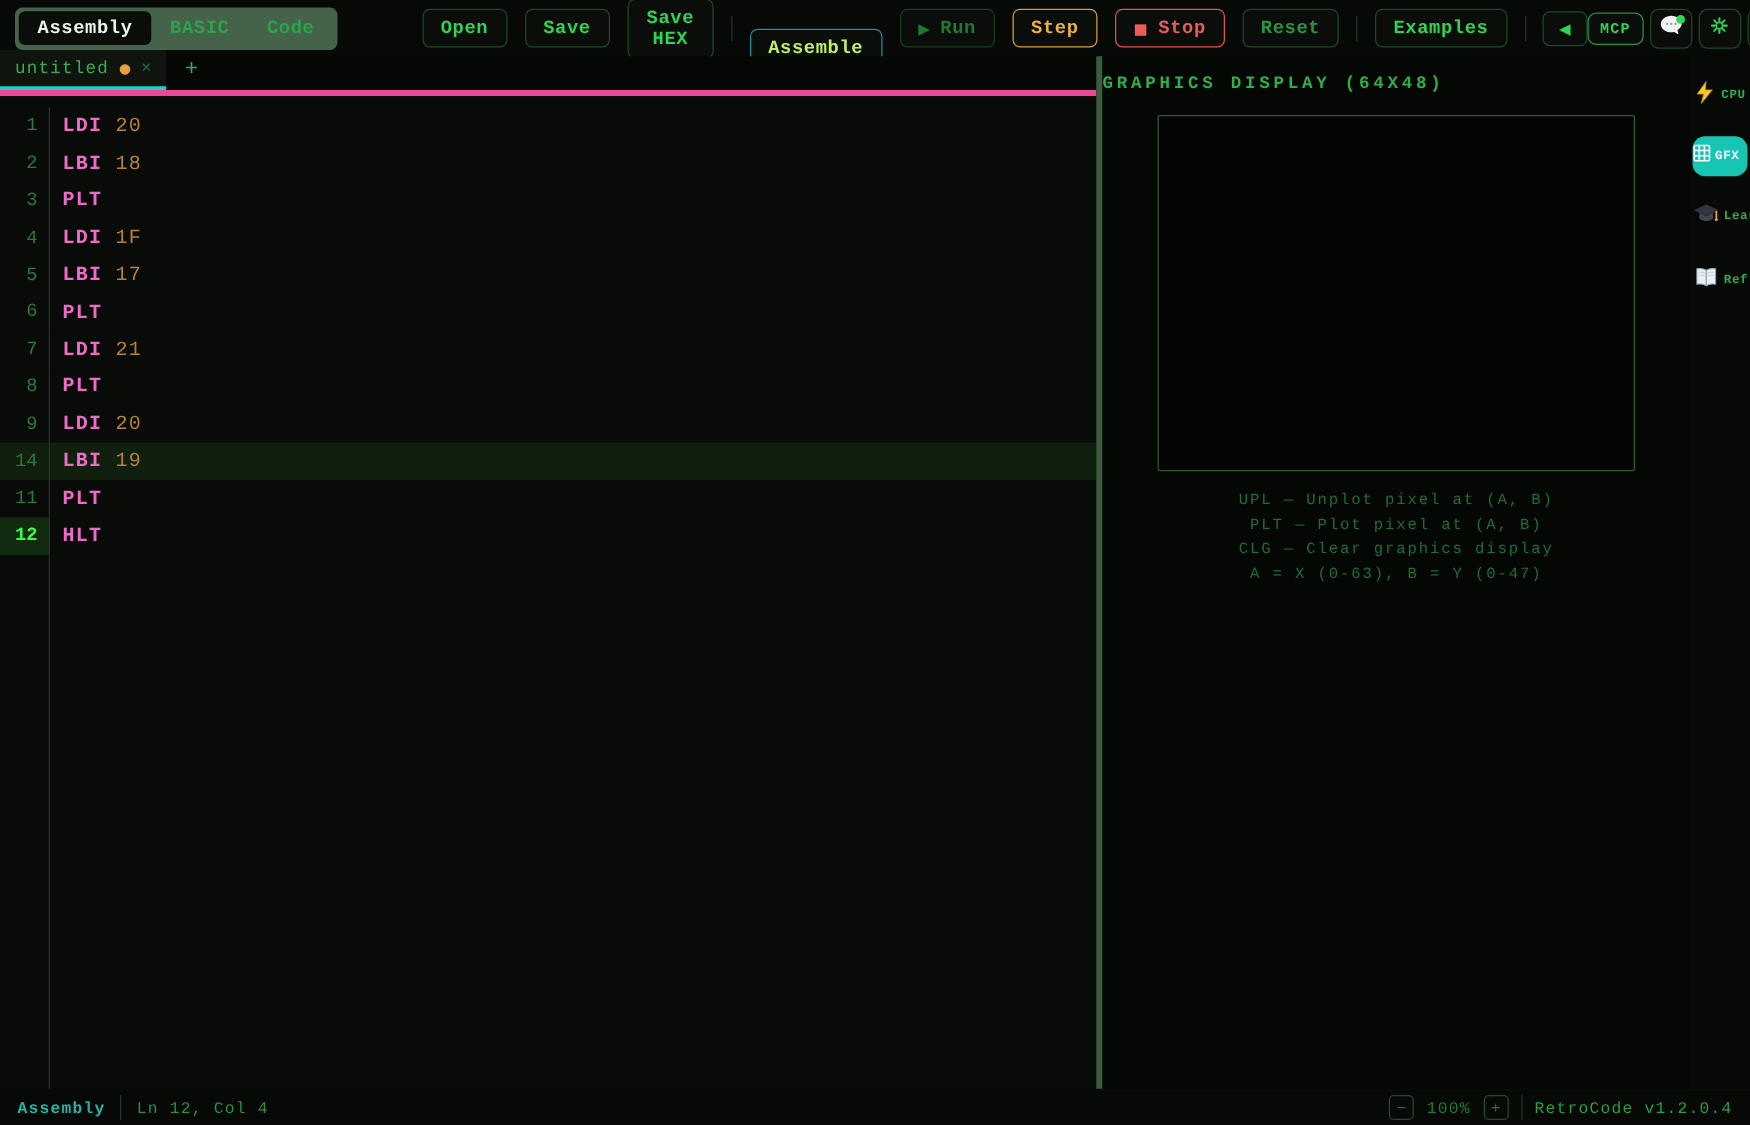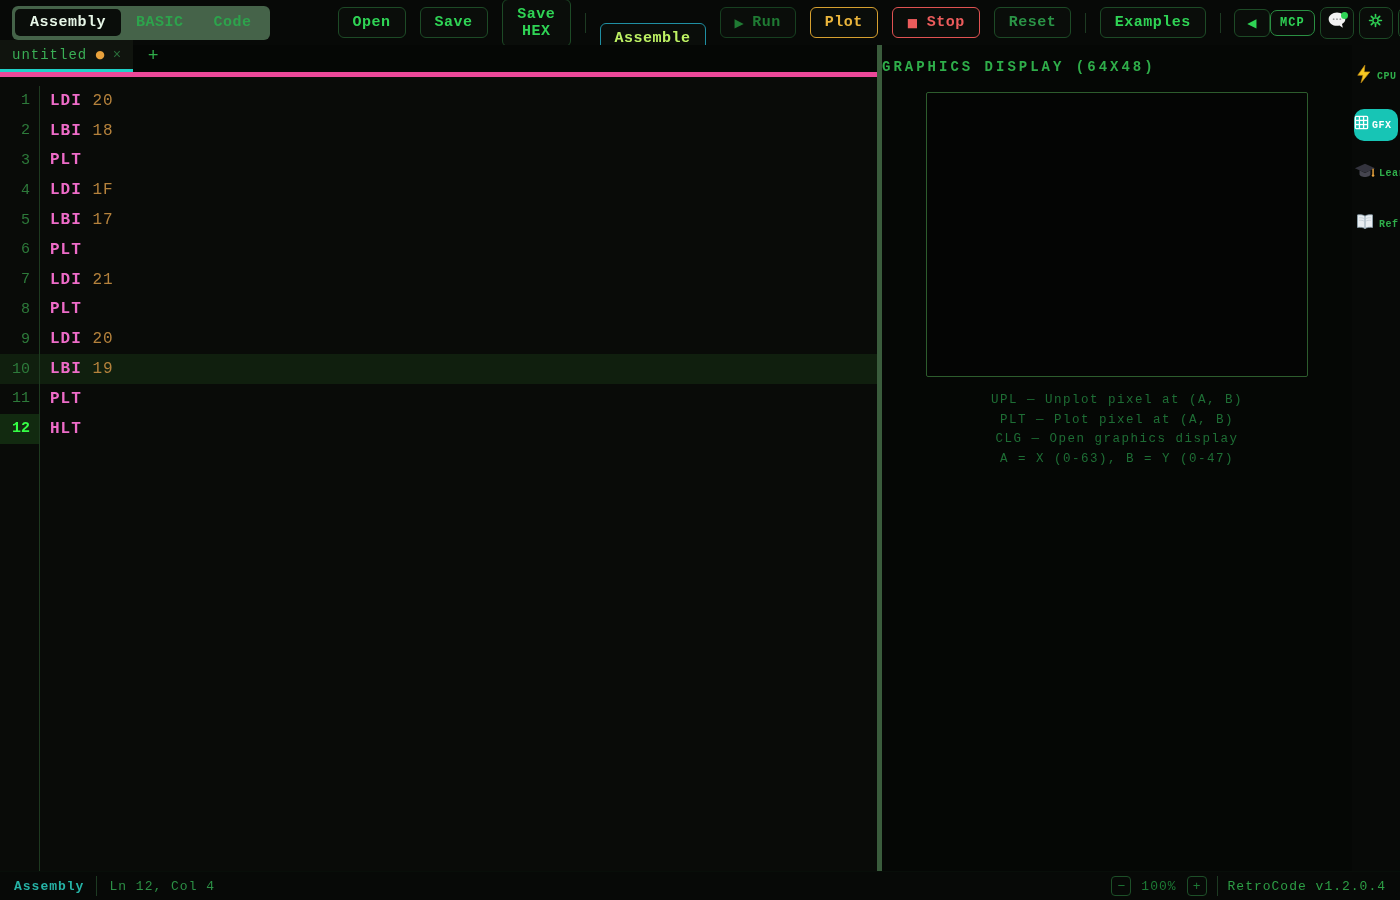--- a/index.html
+++ b/index.html
@@ -94,21 +94,21 @@
   <div class="tb-group">
     <button class="btn">Open</button>
     <button class="btn">Save</button>
     <button class="btn">Save HEX</button>
     <div class="vdiv"></div>
     <button class="btn btn-assemble">Assemble</button>
     <button class="btn btn-run">
       <span class="glyph">▶</span>
       <span>Run</span>
     </button>
-    <button class="btn btn-step">Plot</button>
+    <button class="btn btn-step">Step</button>
     <button class="btn btn-stop">
       <span class="glyph">■</span>
       <span>Stop</span>
     </button>
     <button class="btn btn-reset">Reset</button>
     <div class="vdiv"></div>
     <button class="btn">Examples</button>
     <div class="vdiv"></div>
     <button class="btn btn-collapse">
       <span class="glyph">◀</span>
@@ -195,21 +195,21 @@
           </div>
           <div class="ed-row">
             <div class="gut">8</div>
             <div class="code"><span class="opcode">PLT</span></div>
           </div>
           <div class="ed-row">
             <div class="gut">9</div>
             <div class="code"><span class="opcode">LDI</span><span class="operand">&nbsp;20</span></div>
           </div>
           <div class="ed-row hl-row">
-            <div class="gut">10</div>
+            <div class="gut">14</div>
             <div class="code"><span class="opcode">LBI</span><span class="operand">&nbsp;19</span></div>
           </div>
           <div class="ed-row">
             <div class="gut">11</div>
             <div class="code"><span class="opcode">PLT</span></div>
           </div>
           <div class="ed-row">
             <div class="gut active-gut">12</div>
             <div class="code"><span class="opcode">HLT</span></div>
           </div>
@@ -221,21 +221,21 @@
   </div>
 
   <div class="splitter"></div>
 
   <div class="gfx-panel">
     <div class="gfx-title">GRAPHICS DISPLAY (64X48)</div>
     <div class="gfx-screen"></div>
     <div class="gfx-help">
         <div>UPL — Unplot pixel at (A, B)</div>
         <div>PLT — Plot pixel at (A, B)</div>
-        <div>CLG — Open graphics display</div>
+        <div>CLG — Clear graphics display</div>
         <div>A = X (0-63), B = Y (0-47)</div>
       </div>
   </div>
 
   <div class="sidebar">
       <div class="side-item">
         <span><svg viewBox="0 0 24 24" width="20" height="22">
             <path d="M13 1.5 L4.5 13.5 L10.7 13.5 L8.5 22.5 L19 9.5 L12.3 9.5 Z" fill="#f7c922" stroke="#c98f12" stroke-width="0.8"></path>
           </svg></span>
         <span class="side-label">CPU</span>

